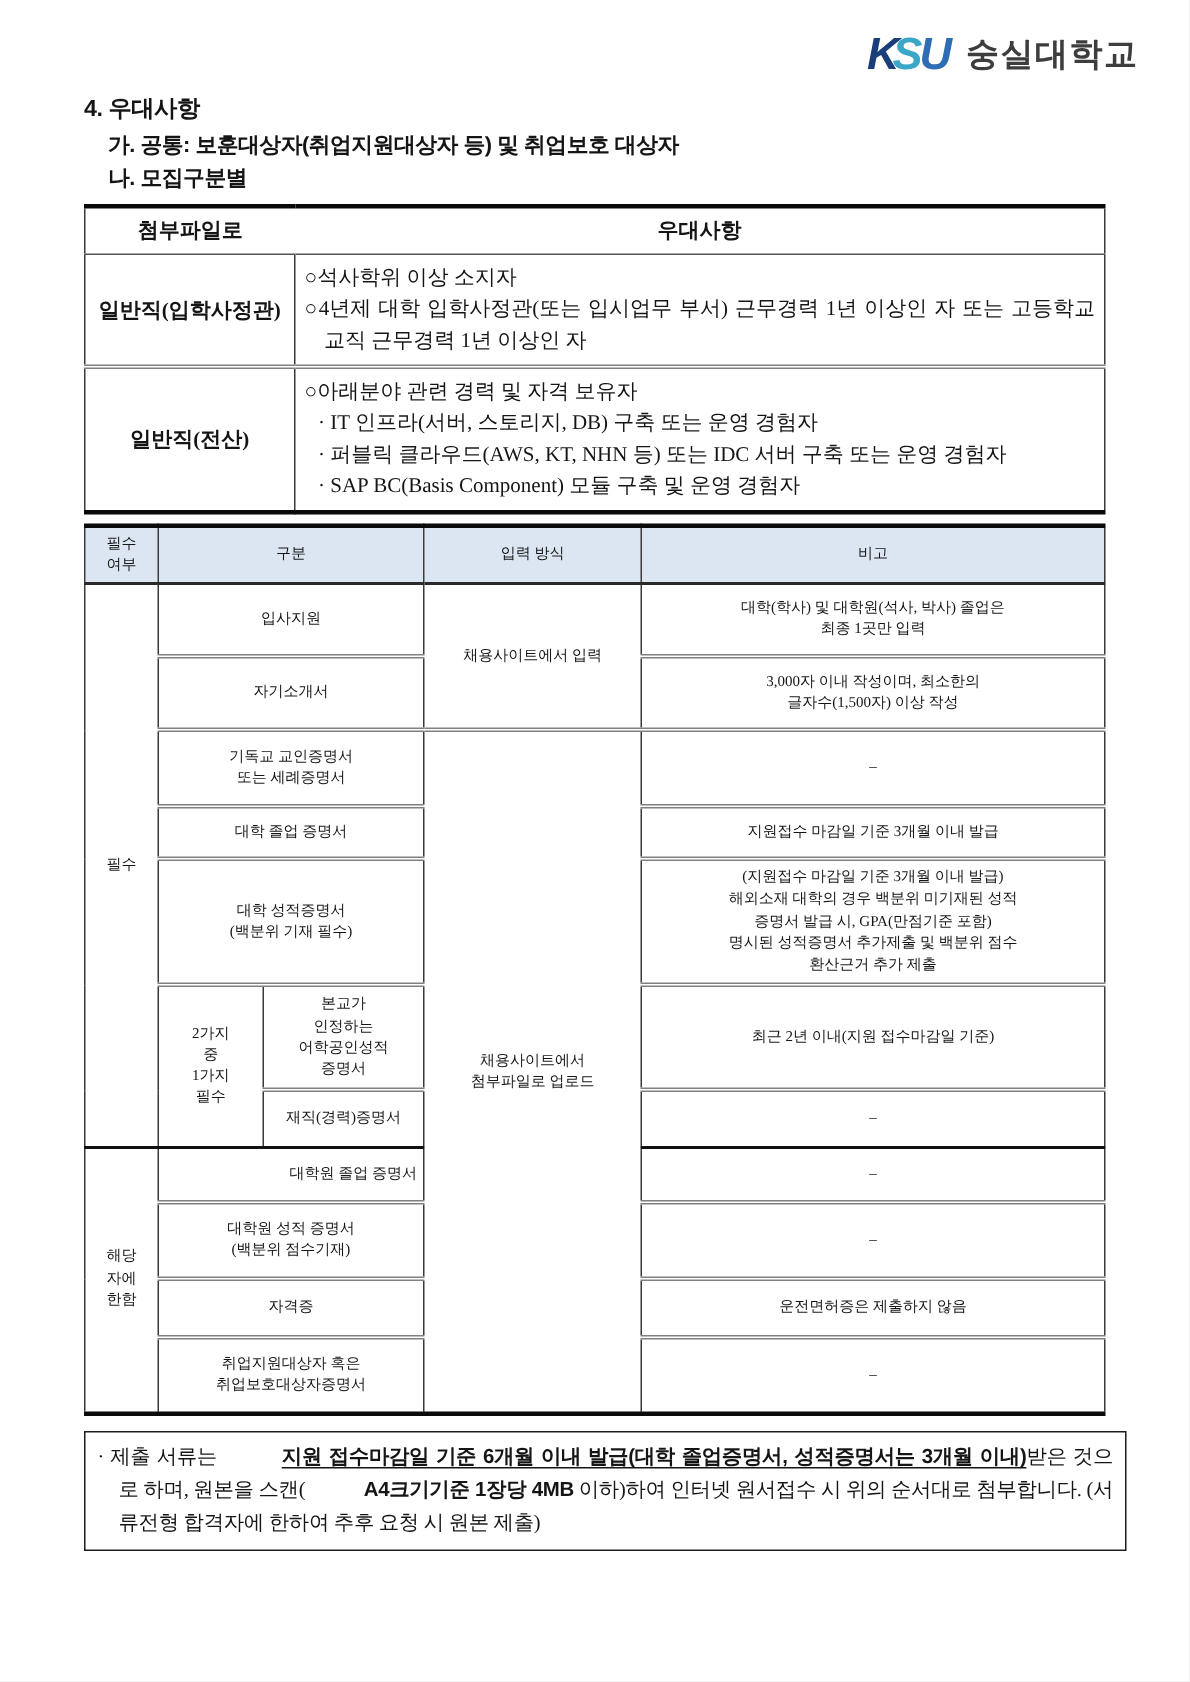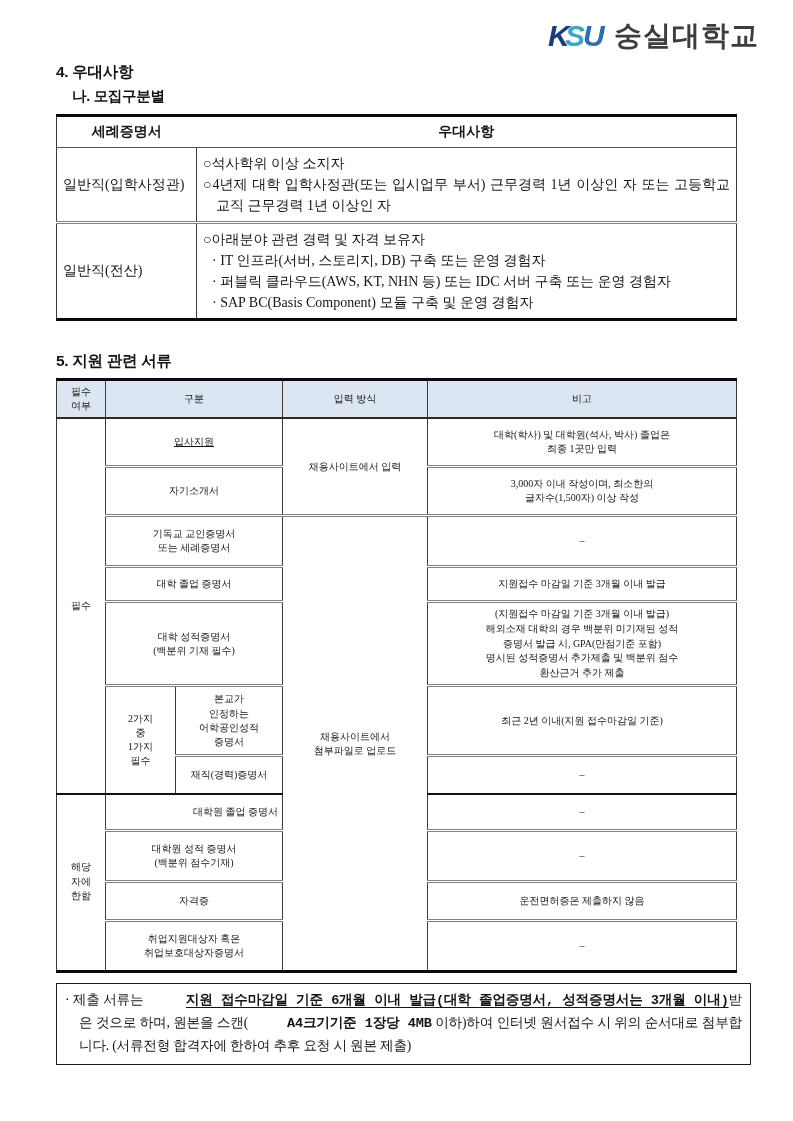--- a/index.html
+++ b/index.html
@@ -4,49 +4,49 @@
 <style>
   html,body{margin:0;padding:0;background:#e8e8e8;}
   .page{
     position:relative;width:793px;height:1121px;margin:0 auto;background:#ffffff;
     font-family:"Liberation Serif", serif;color:#151515;overflow:hidden;
   }
   .content{padding:0 56px;}
   
   .hdr{display:flex;justify-content:flex-end;align-items:center;padding:16px 34px 0 0;height:40px;}
   .logo{display:flex;align-items:center;gap:8px;}
-  .logo-name{font-family:"Liberation Sans", sans-serif;font-weight:bold;font-size:28px;color:#3d3d3d;letter-spacing:1px;}
+  .logo-name{font-family:"Liberation Sans", sans-serif;font-weight:bold;font-size:22px;color:#3d3d3d;letter-spacing:1px;}
   
   .sec-title{font-family:Liberation Sans, sans-serif;font-weight:bold;font-size:15.5px;margin:6px 0 4px 0;letter-spacing:-0.3px;}
   .sub-line{font-family:"Liberation Sans", sans-serif;font-weight:bold;font-size:14.5px;margin:3px 0 3px 16px;letter-spacing:-0.3px;}
   
   table{border-collapse:collapse;width:680px;table-layout:fixed;}
   td,th{vertical-align:middle;}
   .preline{white-space:pre-line;}
   
   .t1{margin-top:8px;border-top:3px solid #0a0a0a;border-bottom:3px solid #0a0a0a;border-left:1px solid #3a3a3a;border-right:1px solid #3a3a3a;font-size:14px;}
   .t1 th{font-family:"Liberation Sans", sans-serif;font-weight:bold;font-size:14px;padding:6px 4px;border-bottom:1px solid #555;text-align:center;background:#fff;}
   .t1 td{border-top:3px double #808080;border-left:1px solid #3a3a3a;padding:5px 6px;}
   .t1 tr:first-child td{border-top:none;}
-  .t1 td.cat{border-left:none;text-align:left;}
+  .t1 td.cat{border-left:none;text-align:center;font-weight:bold;}
   .t1 .it{padding-left:13px;text-indent:-13px;line-height:1.5;text-align:justify;}
   .t1 .it.lv1{margin-left:9px;}
   
   .t2{margin-top:6px;border-top:3px solid #0a0a0a;border-bottom:3px solid #0a0a0a;border-left:1px solid #3a3a3a;border-right:1px solid #3a3a3a;font-size:10px;line-height:1.42;}
   .t2 th{font-weight:normal;background:#dbe6f2;border-left:1px solid #3a3a3a;border-bottom:2px solid #2a2a2a;padding:4px 2px;text-align:center;}
   .t2 th:first-child{border-left:none;}
   .t2 td{border-left:1px solid #3a3a3a;border-top:3px double #808080;padding:5px 4px;text-align:center;}
   .t2 td.c1{border-left:none;}
   .t2 tr.first td{border-top:none;}
   .t2 td.grp-end{border-bottom:2px solid #111;}
   .t2 td.note5{line-height:1.46;padding:4px 6px;margin-top:16px;}
   
   .notes{margin-top:10px;border:1.5px solid #1c1c1c;width:677px;padding:5px 8px 7px 8px;font-size:13.6px;line-height:1.62;}
   .note{padding-left:14px;text-indent:-14px;text-align:justify;letter-spacing:-0.2px;}
-  .note .b{font-family:Liberation Mono, monospace;font-weight:bold;margin-left:39px;}
+  .note .b{font-family:Liberation Sans, sans-serif;font-weight:bold;margin-left:39px;}
   .note .u{text-decoration:underline;text-underline-offset:3px;}
   .mk{display:inline;}
 </style>
 </head>
 <body>
 
 <div class="page">
 
   <div class="hdr">
     <div class="logo">
@@ -57,30 +57,31 @@
           <text x="35" y="28" fill="#2e6db4">U</text>
         </g>
       </svg>
       <span class="logo-name">숭실대학교</span>
     </div>
   </div>
 
   <div class="content">
 
     <div class="sec-title">4. 우대사항</div>
+    <div class="sub-line">가. 공통: 보훈대상자(취업지원대상자 등) 및 취업보호 대상자</div>
     <div class="sub-line">나. 모집구분별</div>
 
     <table class="t1">
       <colgroup>
           <col style="width:140px">
           <col style="width:540px">
         </colgroup>
       <thead>
         <tr>
-          <th>세례증명서</th>
+          <th>첨부파일로</th>
           <th>우대사항</th>
         </tr>
       </thead>
       <tbody id="t1-body">
           <tr>
             <td class="cat">일반직(입학사정관)</td>
             <td>
               <div class="it">○석사학위 이상 소지자</div>
               <div class="it">○4년제 대학 입학사정관(또는 입시업무 부서) 근무경력 1년 이상인 자 또는 고등학교 교직 근무경력 1년 이상인 자</div>
             </td>
@@ -90,21 +91,20 @@
             <td>
               <div class="it">○아래분야 관련 경력 및 자격 보유자</div>
               <div class="it lv1">· IT 인프라(서버, 스토리지, DB) 구축 또는 운영 경험자</div>
               <div class="it lv1">· 퍼블릭 클라우드(AWS, KT, NHN 등) 또는 IDC 서버 구축 또는 운영 경험자</div>
               <div class="it lv1">· SAP BC(Basis Component) 모듈 구축 및 운영 경험자</div>
             </td>
           </tr>
         </tbody>
     </table>
 
-    <div class="sec-title" style="margin-top:30px;">5. 지원 관련 서류</div>
 
     <table class="t2">
       <colgroup>
         <col style="width:49px">
           <col style="width:70px">
           <col style="width:107px">
           <col style="width:145px">
           <col style="width:309px">
       </colgroup>
       <thead>
@@ -112,21 +112,21 @@
           <th class="preline">필수
 여부</th>
           <th colspan="2">구분</th>
           <th>입력 방식</th>
           <th>비고</th>
         </tr>
       </thead>
       <tbody>
         <tr class="first">
           <td class="c1 grp-end" rowspan="7">필수</td>
-          <td colspan="2" style="height:36px;text-decoration:underline;">입사지원</td>
+          <td colspan="2" style="height:36px;">입사지원</td>
           <td rowspan="2" class="preline">채용사이트에서 입력</td>
           <td class="preline">대학(학사) 및 대학원(석사, 박사) 졸업은
 최종 1곳만 입력</td>
         </tr>
         <tr>
           <td colspan="2" style="height:36px;">자기소개서</td>
           <td class="preline">3,000자 이내 작성이며, 최소한의
 글자수(1,500자) 이상 작성</td>
         </tr>
         <tr>

